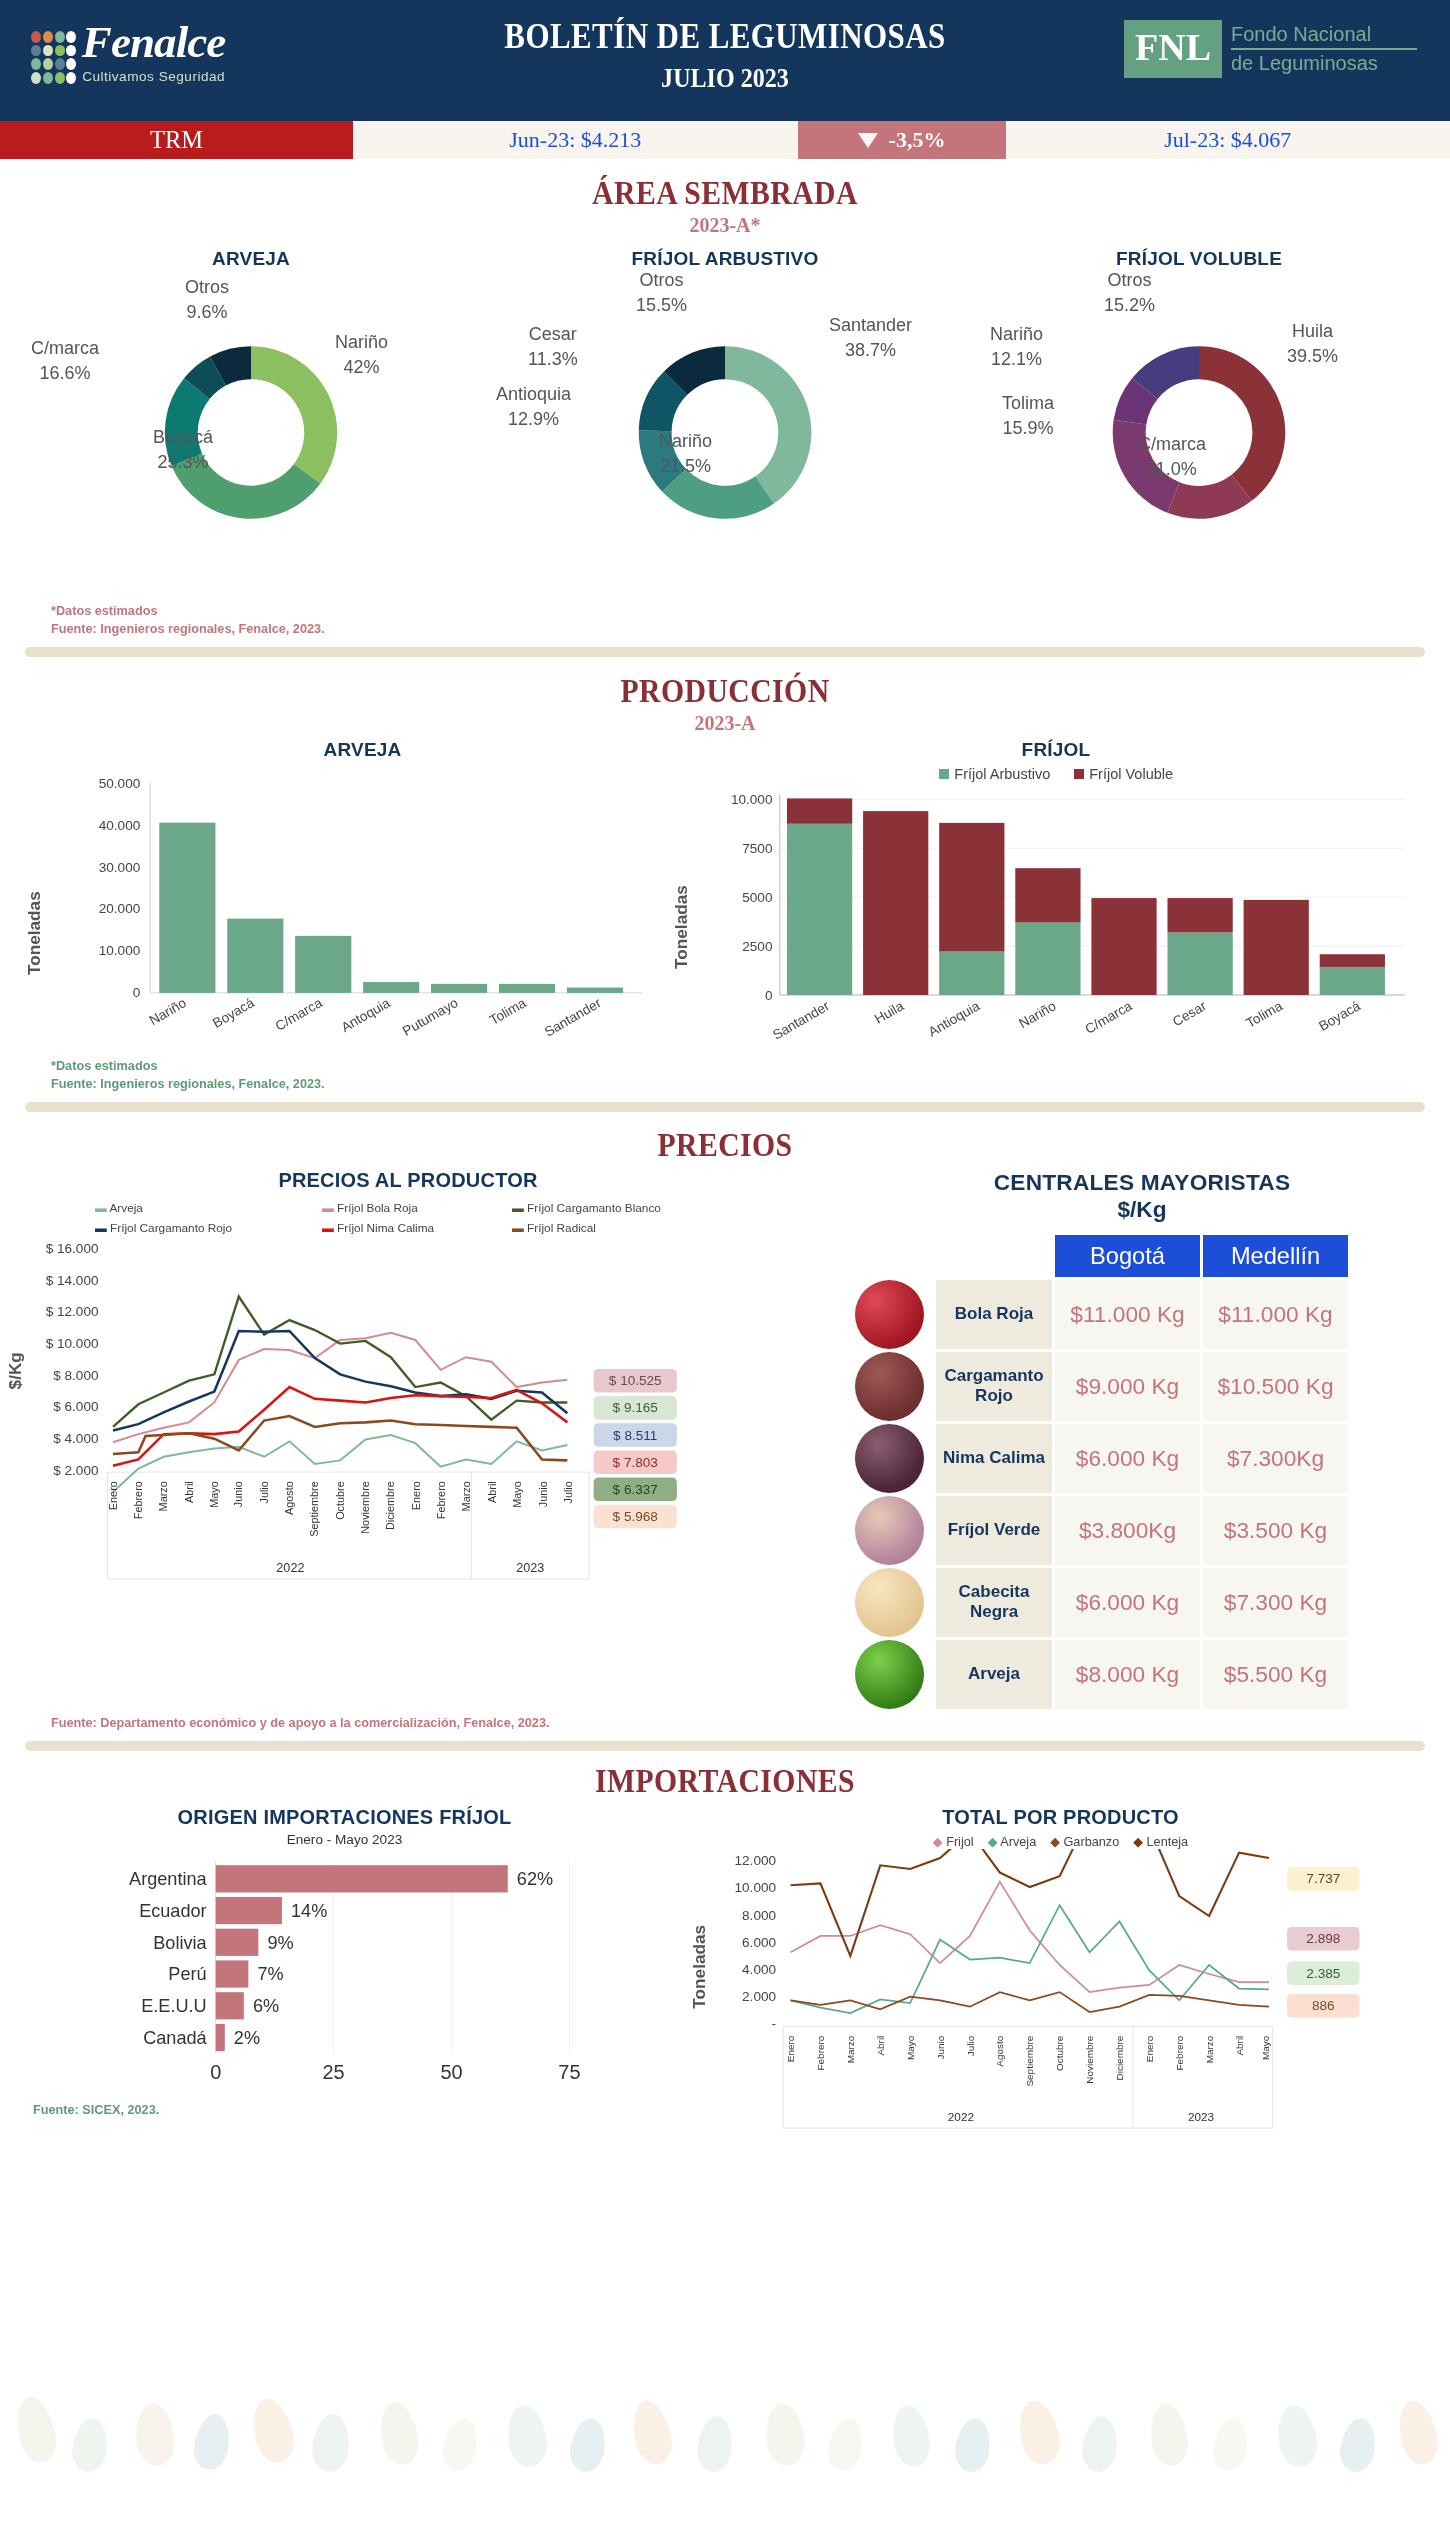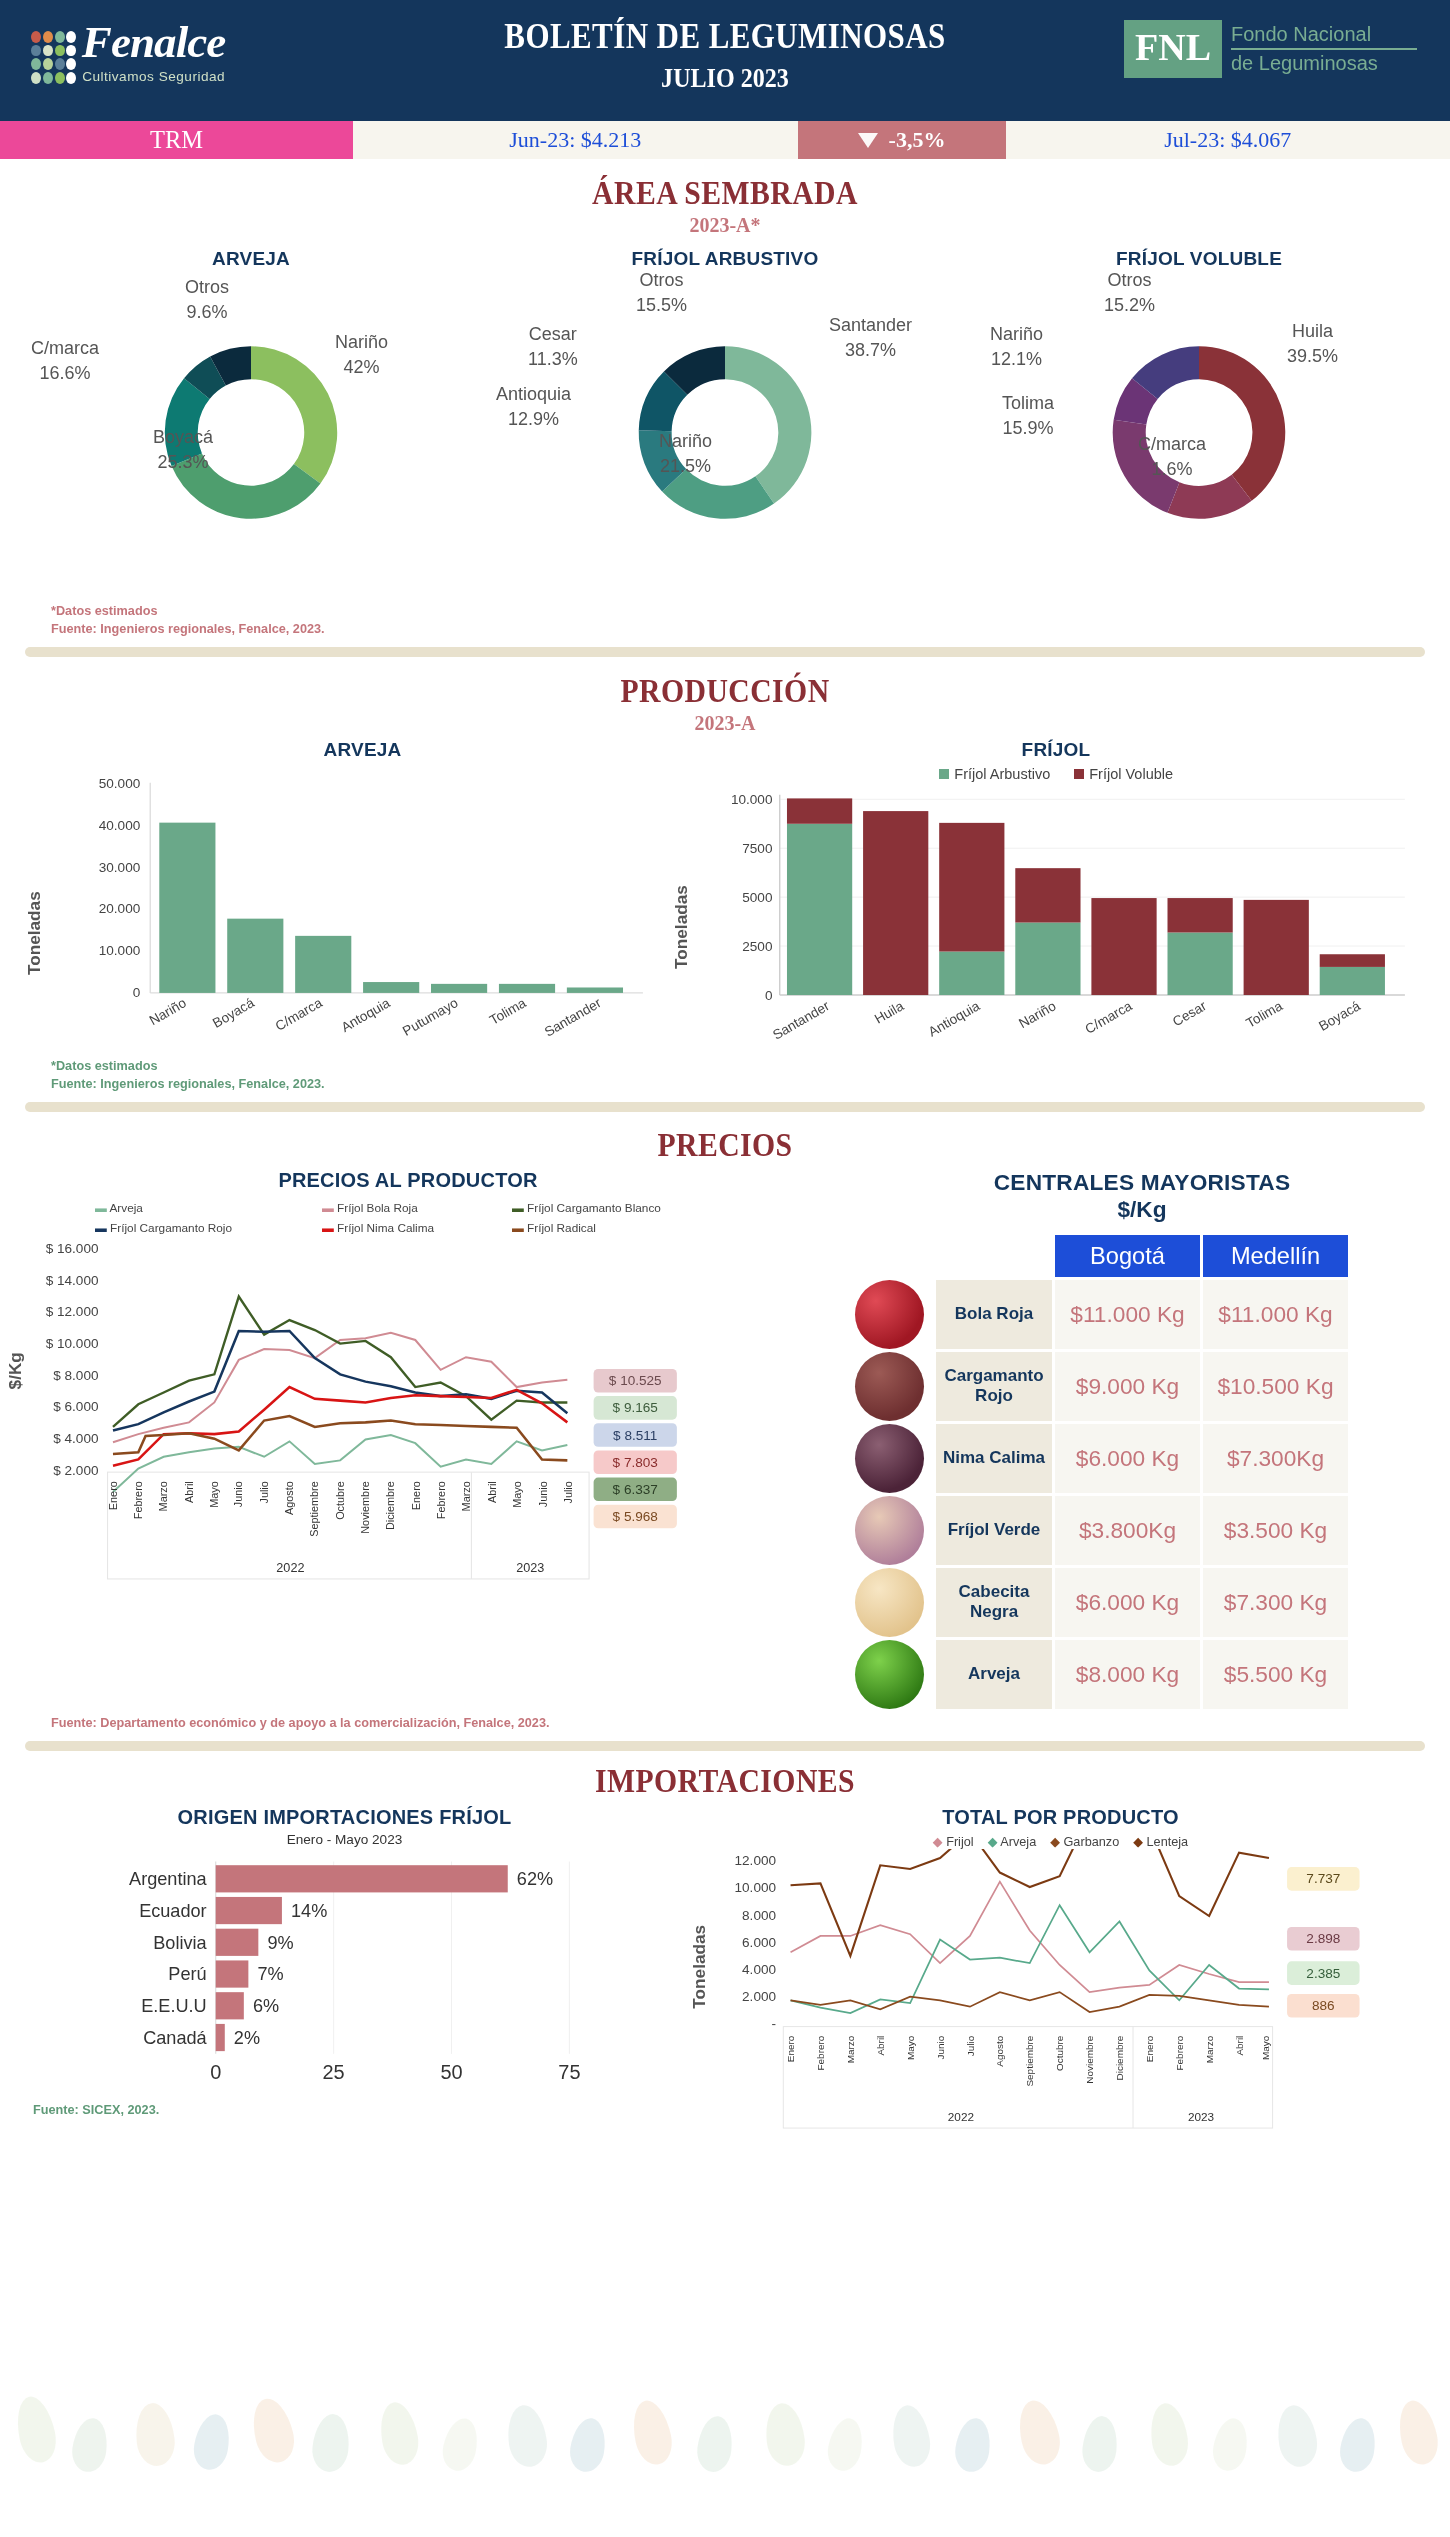--- a/index.html
+++ b/index.html
@@ -22,21 +22,21 @@
   .main-title { color:#fff; font-family:"Liberation Serif", serif; font-weight:bold; font-size:36px; letter-spacing:0.5px; transform:scaleX(.86); }
   .sub-title { color:#fff; font-family:"Liberation Serif", serif; font-weight:bold; font-size:28px; margin-top:5.4px; transform:scaleX(.86); }
   .fnl { position:absolute; right:33px; top:20px; display:flex; align-items:stretch; }
   .fnl-badge { background:#64a183; color:#fff; font-family:"Liberation Serif", serif; font-weight:bold; font-size:38px; padding:5.4px 11px 9px; display:flex; align-items:center; }
   .fnl-lines { margin-left:9px; display:flex; flex-direction:column; justify-content:center; }
   .fnl-lines span { color:#79ad92; font-size:20px; line-height:27px; }
   .fnl-rule { height:1.8px; background:#79ad92; width:186px; }
 
   
   .trm { display:flex; height:38px; background:#f7f5ee; align-items:stretch; font-family:"Liberation Serif", serif; }
-  .trm-label { width:353px; background:#ec4899; color:#fff; font-size:24.5px; display:flex; align-items:center; justify-content:center; }
+  .trm-label { width:353px; background:#b91c1c; color:#fff; font-size:24.5px; display:flex; align-items:center; justify-content:center; }
   .trm-cell { flex:1; color:#1d4ed8; font-size:22px; display:flex; align-items:center; justify-content:center; }
   .trm-delta { width:208px; background:#c4757b; color:#fff; font-size:22px; display:flex; align-items:center; justify-content:center; gap:11px; font-weight:bold; }
   .tri-down { width:0;height:0;border-left:10px solid transparent;border-right:10px solid transparent;border-top:15.4px solid #fff; opacity:.95; }
 
   
   .sec-title { text-align:center; color:#8a2f35; font-family:"Liberation Serif", serif; font-weight:bold; font-size:33px; letter-spacing:0.5px; transform:scaleX(.9); }
   .sec-sub { text-align:center; color:#c4757b; font-family:"Liberation Serif", serif; font-weight:bold; font-size:20px; margin-top:1.8px; }
   .chart-head { text-align:center; color:#14365c; font-weight:bold; font-size:19px; letter-spacing:0.2px; }
   .divider { height:10px; background:#e8e1cd; border-radius:5.4px; margin:9px 25px 0 25px; }
   .srcnote { font-size:12.7px; font-weight:bold; line-height:18px; }
@@ -217,21 +217,21 @@
         <div class="dlabel" style="left:20px; top:74px">
           <div>Nariño</div>
             <div>12.1%</div>
         </div>
         <div class="dlabel" style="left:32px; top:143px">
           <div>Tolima</div>
             <div>15.9%</div>
         </div>
         <div class="dlabel" style="left:168px; top:184px">
           <div>C/marca</div>
-            <div>1.6%</div>
+            <div>11.0%</div>
         </div>
         <div class="dlabel" style="left:317px; top:71px">
           <div>Huila</div>
             <div>39.5%</div>
         </div>
       </div>
     </div>
 
     <div style="padding:0 0 0 51px; margin-top:-9px">
       <div class="srcnote src-red">*Datos estimados</div>

